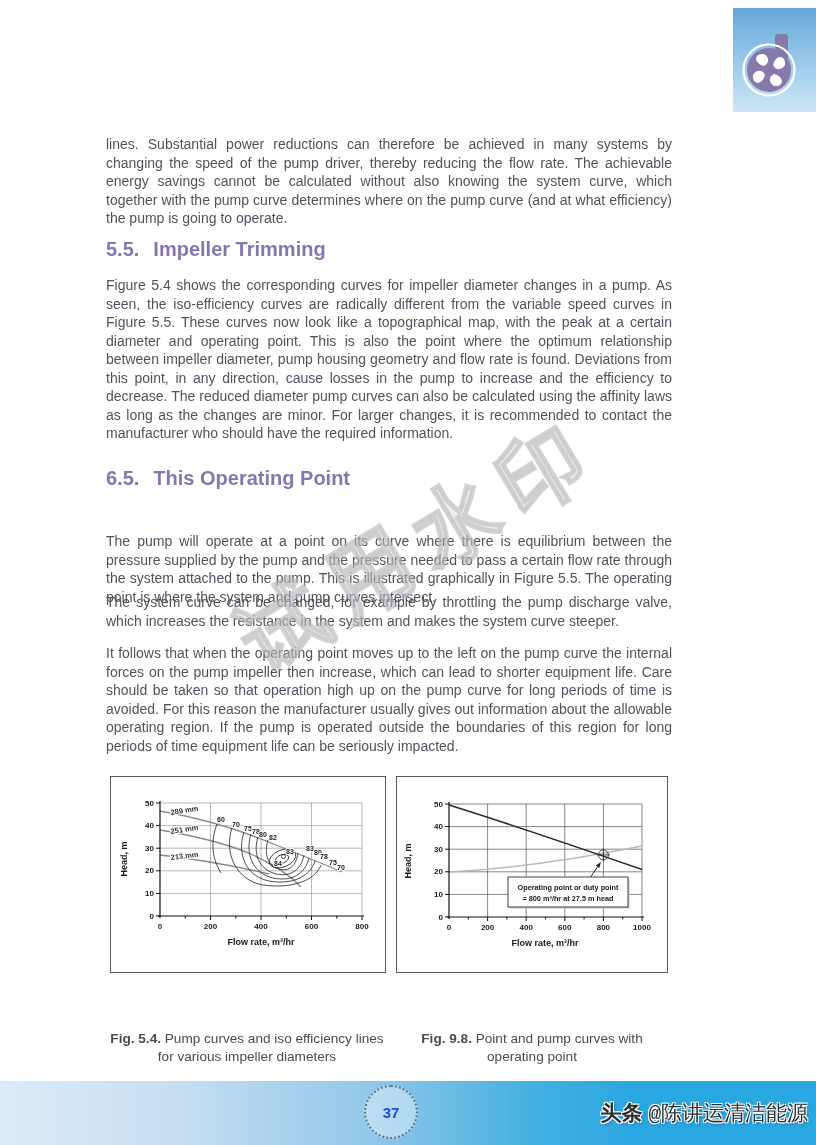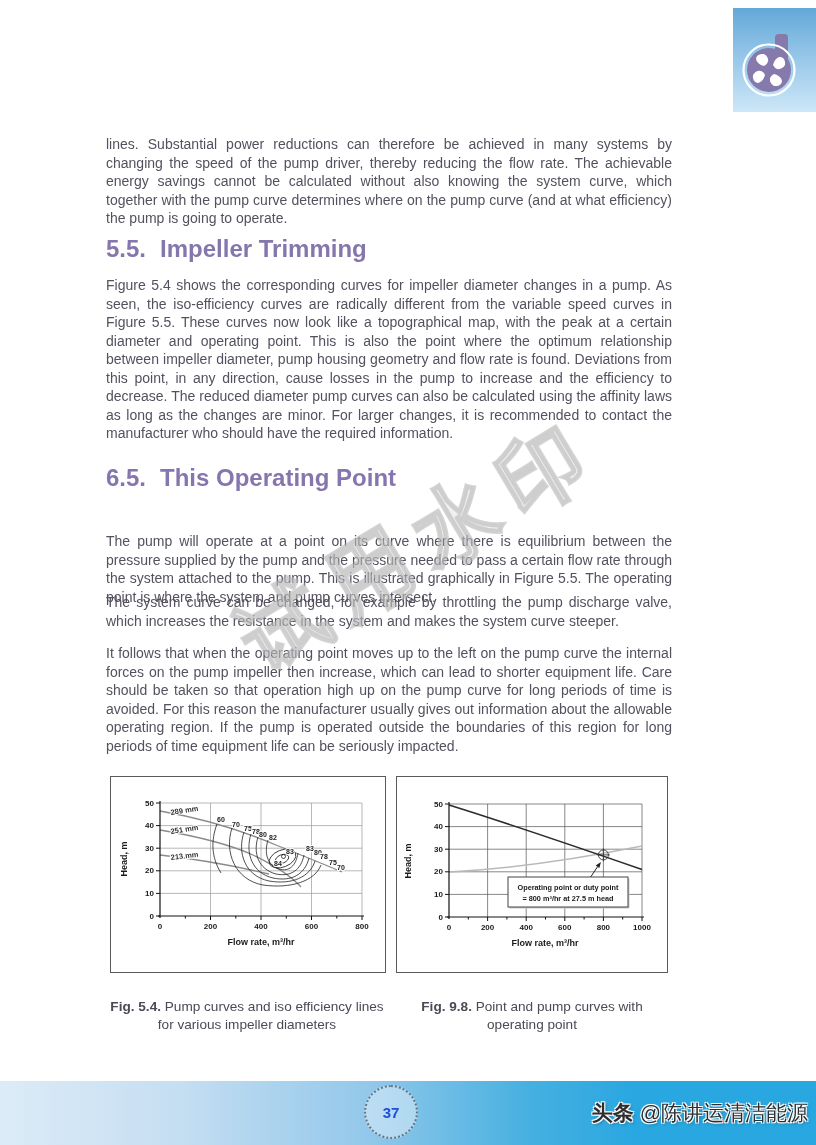--- a/index.html
+++ b/index.html
@@ -7,28 +7,28 @@
         font-family:"Liberation Sans","DejaVu Sans",sans-serif;margin-top:8px;}
 
   
   .logo-box{position:absolute;left:733px;top:0;width:83px;height:104px;
             background:linear-gradient(180deg,#63a8d8 0%,#8fc2e6 40%,#cde7f7 100%);}
 
   
   .para{position:absolute;left:106px;width:566px;margin:0;
         font-size:14px;line-height:18.5px;color:#55505e;text-align:justify;}
   .h-sec{position:absolute;left:106px;width:566px;margin:0;
-         font-size:24px;line-height:24px;font-weight:bold;color:#8577ae;}
+         font-size:20px;line-height:24px;font-weight:bold;color:#8577ae;}
   .h-sec .sec-num{margin-right:14px;}
 
   
   .figbox{position:absolute;border:1px solid #5a5a5a;background:#fff;}
   .fig4{left:110px;top:768px;width:274px;height:195px;}
   .fig5{left:396px;top:768px;width:270px;height:195px;}
-  .cap{position:absolute;top:990px;margin:0;font-size:13.6px;line-height:17.5px;
+  .cap{position:absolute;top:1022px;margin:0;font-size:13.6px;line-height:17.5px;
        color:#4d4955;text-align:center;}
   .cap4{left:102px;width:290px;}
   .cap5{left:398px;width:268px;}
   .cap b{font-weight:bold;}
 
   
   .wm-diagonal{position:absolute;left:150px;top:480px;width:540px;text-align:center;
                transform:rotate(-31deg);transform-origin:center;
                font-size:84px;font-weight:bold;letter-spacing:16px;
                color:rgba(203,203,203,0.30);
@@ -38,21 +38,21 @@
   
   .footer-band{position:absolute;left:0;top:1073px;width:816px;height:72px;
                background:linear-gradient(90deg,#dcebf7 0%,#c5def2 22%,#93c8ea 45%,#45b0e0 65%,#29a7e0 78%,#29a7e0 100%);}
   .page-num-circle{position:absolute;left:364px;top:1077px;width:50px;height:50px;border-radius:50%;
                    border:2px dotted rgba(72,84,96,0.75);background:rgba(240,247,252,0.45);
                    display:flex;align-items:center;justify-content:center;
                    font-size:15px;font-weight:bold;color:#1d4ed8;}
   .toutiao{position:absolute;right:8px;top:1091px;font-size:21px;color:#2e2e2e;white-space:nowrap;
            text-shadow:-1px -1px 0 rgba(255,255,255,.95),1px -1px 0 rgba(255,255,255,.95),
                        -1px 1px 0 rgba(255,255,255,.95),1px 1px 0 rgba(255,255,255,.95),
-                       2px 2px 3px rgba(0,0,0,.25);}
+                       2px 2px 3px rgba(0,0,0,.25);font-family:Liberation Mono, monospace;}
   .toutiao .brand{font-weight:bold;margin-right:6px;}
 
   
   .figbox svg text{font-family:"Liberation Sans","DejaVu Sans",sans-serif;}
   .tick{font-size:8px;font-weight:bold;fill:#1a1a1a;}
   .axis-title{font-size:9px;font-weight:600;fill:#1a1a1a;}
   .eff{font-size:7px;font-weight:600;fill:#222;paint-order:stroke;stroke:#ffffff;stroke-width:2px;}
   .curvelab{font-size:7.5px;font-weight:600;fill:#333;paint-order:stroke;stroke:#ffffff;stroke-width:2px;}
   .ann{font-size:7.3px;font-weight:600;fill:#1a1a1a;}
 </style>

